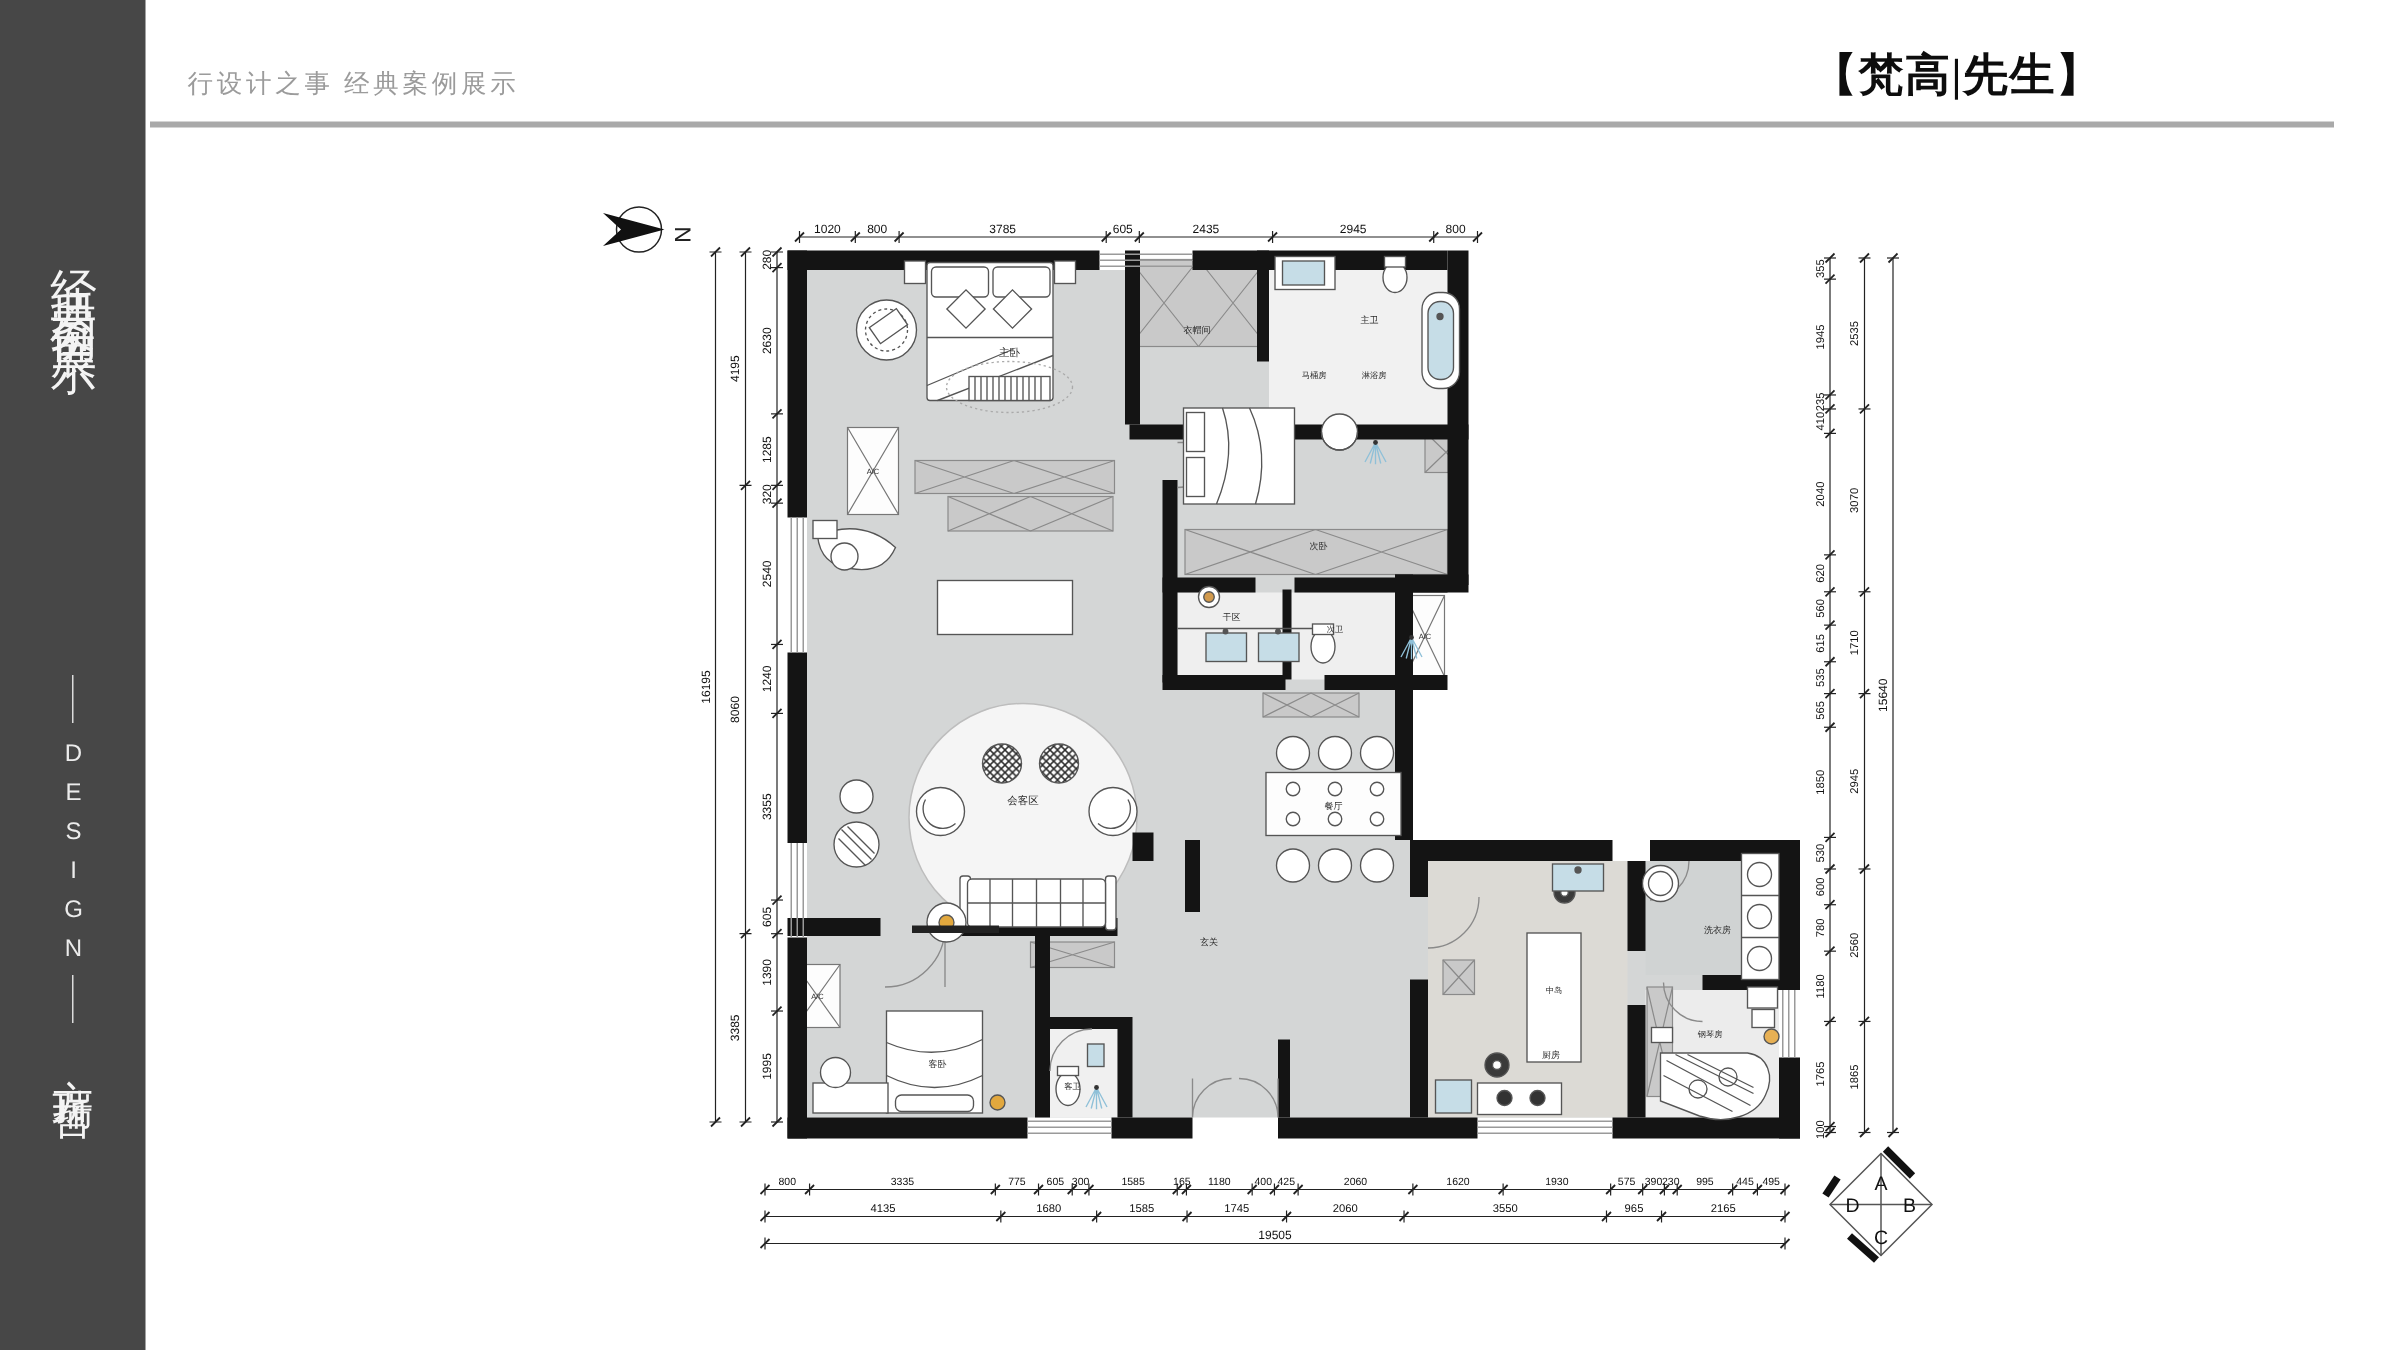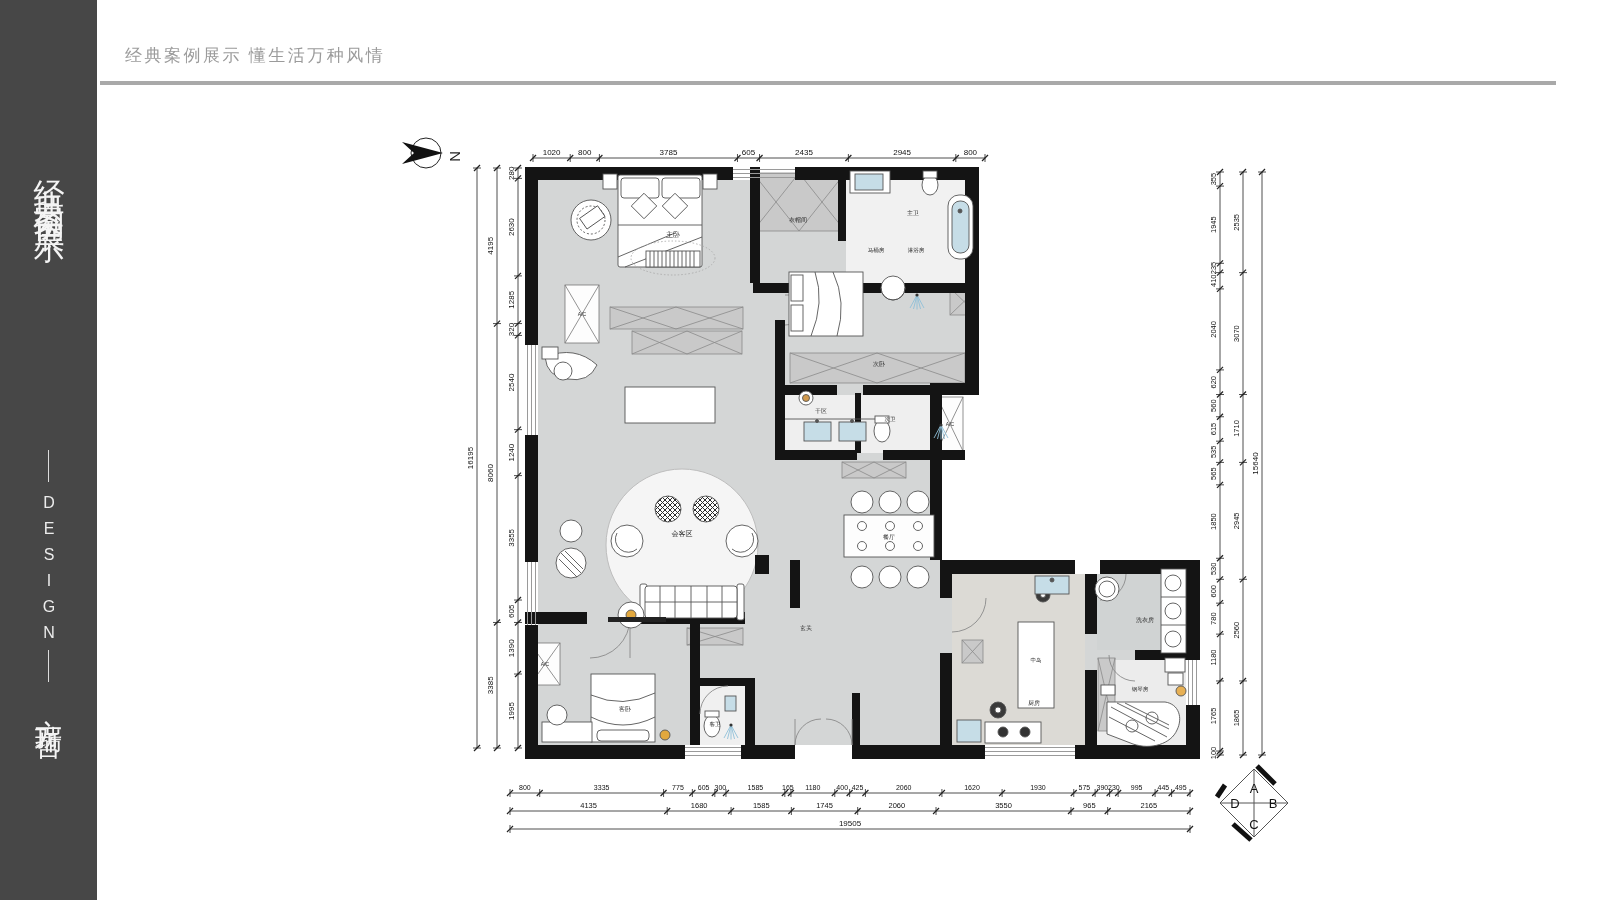--- a/index.html
+++ b/index.html
@@ -32,21 +32,22 @@
 <div class="page">
 
   <aside class="sidebar">
     <div class="sb-title">经典案例展示</div>
     <div class="sb-dash" style="top:450px"></div>
     <div class="sb-design">DESIGN</div>
     <div class="sb-dash" style="top:650px"></div>
     <div class="sb-author">方瑞哲</div>
   </aside>
 
-  <div class="slogan">经典案例展示 懂生活万种风情</div>
+  <div class="slogan">行设计之事 经典案例展示</div>
+  <div class="brand">【梵高|先生】</div>
   <div class="hdr-line"></div>
 
   <div class="planwrap">
   <svg id="plan-svg" width="905" height="735" viewBox="0 0 905 735">
     <defs>
       <pattern id="plaid" width="5" height="5" patternUnits="userSpaceOnUse">
         <rect width="5" height="5" fill="#fff"></rect>
         <path d="M0,0 L5,5 M5,0 L0,5" stroke="#2c2c2c" stroke-width="1"></path>
       </pattern>
     </defs>

